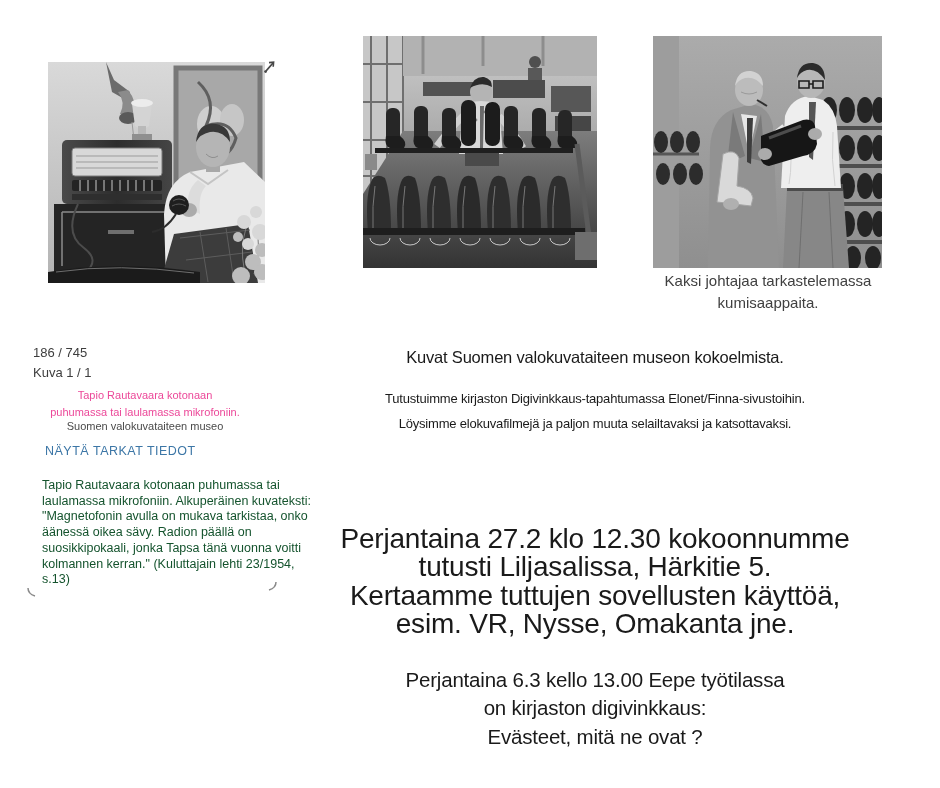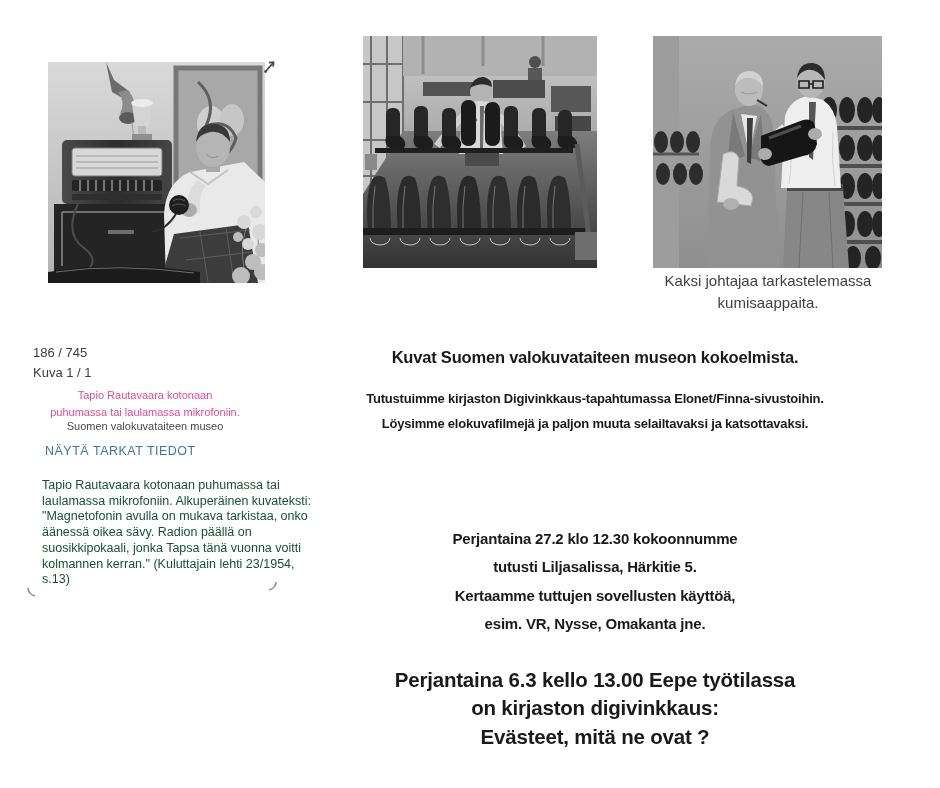--- a/index.html
+++ b/index.html
@@ -4,21 +4,21 @@
 <style>
   html,body{margin:0;padding:0;}
   body{
     width:940px;height:788px;background:#ffffff;
     font-family:"Liberation Sans", sans-serif;color:#1a1a1a;
     position:relative;overflow:hidden;
   }
   .abs{position:absolute;}
   .nowrap{white-space:nowrap;}
   .center{text-align:center;}
-  .bold{font-weight:700;letter-spacing:-0.2px;}
+  .bold{font-weight:400;letter-spacing:-0.2px;}
 
   
   #photo1{left:48px;top:62px;width:217px;height:221px;}
   #photo2{left:363px;top:36px;width:234px;height:232px;}
   #photo3{left:653px;top:36px;width:229px;height:232px;}
   #share-icon{left:262px;top:58px;width:16px;height:16px;cursor:pointer;}
 
   
   #photo3-caption{left:633px;top:270px;width:270px;font-size:15px;line-height:22px;color:#404040;}
 
@@ -28,21 +28,21 @@
   #viewer-title{left:0;top:387px;width:290px;font-size:11px;line-height:16.5px;font-weight:400;color:#ec4899;}
   #viewer-source{left:0;top:420px;width:290px;font-size:11px;color:#4a4a4a;}
   #details-link{left:45px;top:444px;font-size:12.5px;letter-spacing:0.5px;color:#3c76a6;cursor:pointer;}
   #viewer-desc{left:42px;top:478px;font-size:12.5px;line-height:15.7px;color:#14532d;}
   #prev-chevron{left:24px;top:586px;width:14px;height:12px;cursor:pointer;}
   #next-chevron{left:266px;top:580px;width:14px;height:12px;cursor:pointer;}
 
   
   #credit-line{left:305px;top:347px;width:580px;font-size:16.5px;line-height:20px;}
   #intro-block{left:300px;top:387px;width:590px;font-size:13px;line-height:24.6px;}
-  #event1-block{left:300px;top:525px;width:590px;font-size:15px;line-height:28.4px;}
+  #event1-block{left:300px;top:525px;width:590px;font-size:28px;line-height:28.4px;}
   #event2-block{left:300px;top:666px;width:590px;font-size:20.5px;line-height:28.4px;}
 
   svg{display:block;}
 </style>
 </head>
 <body>
 
 <div id="photo1" class="abs">
   <svg viewBox="0 0 217 221" width="217" height="221" aria-hidden="true">
     <defs>

